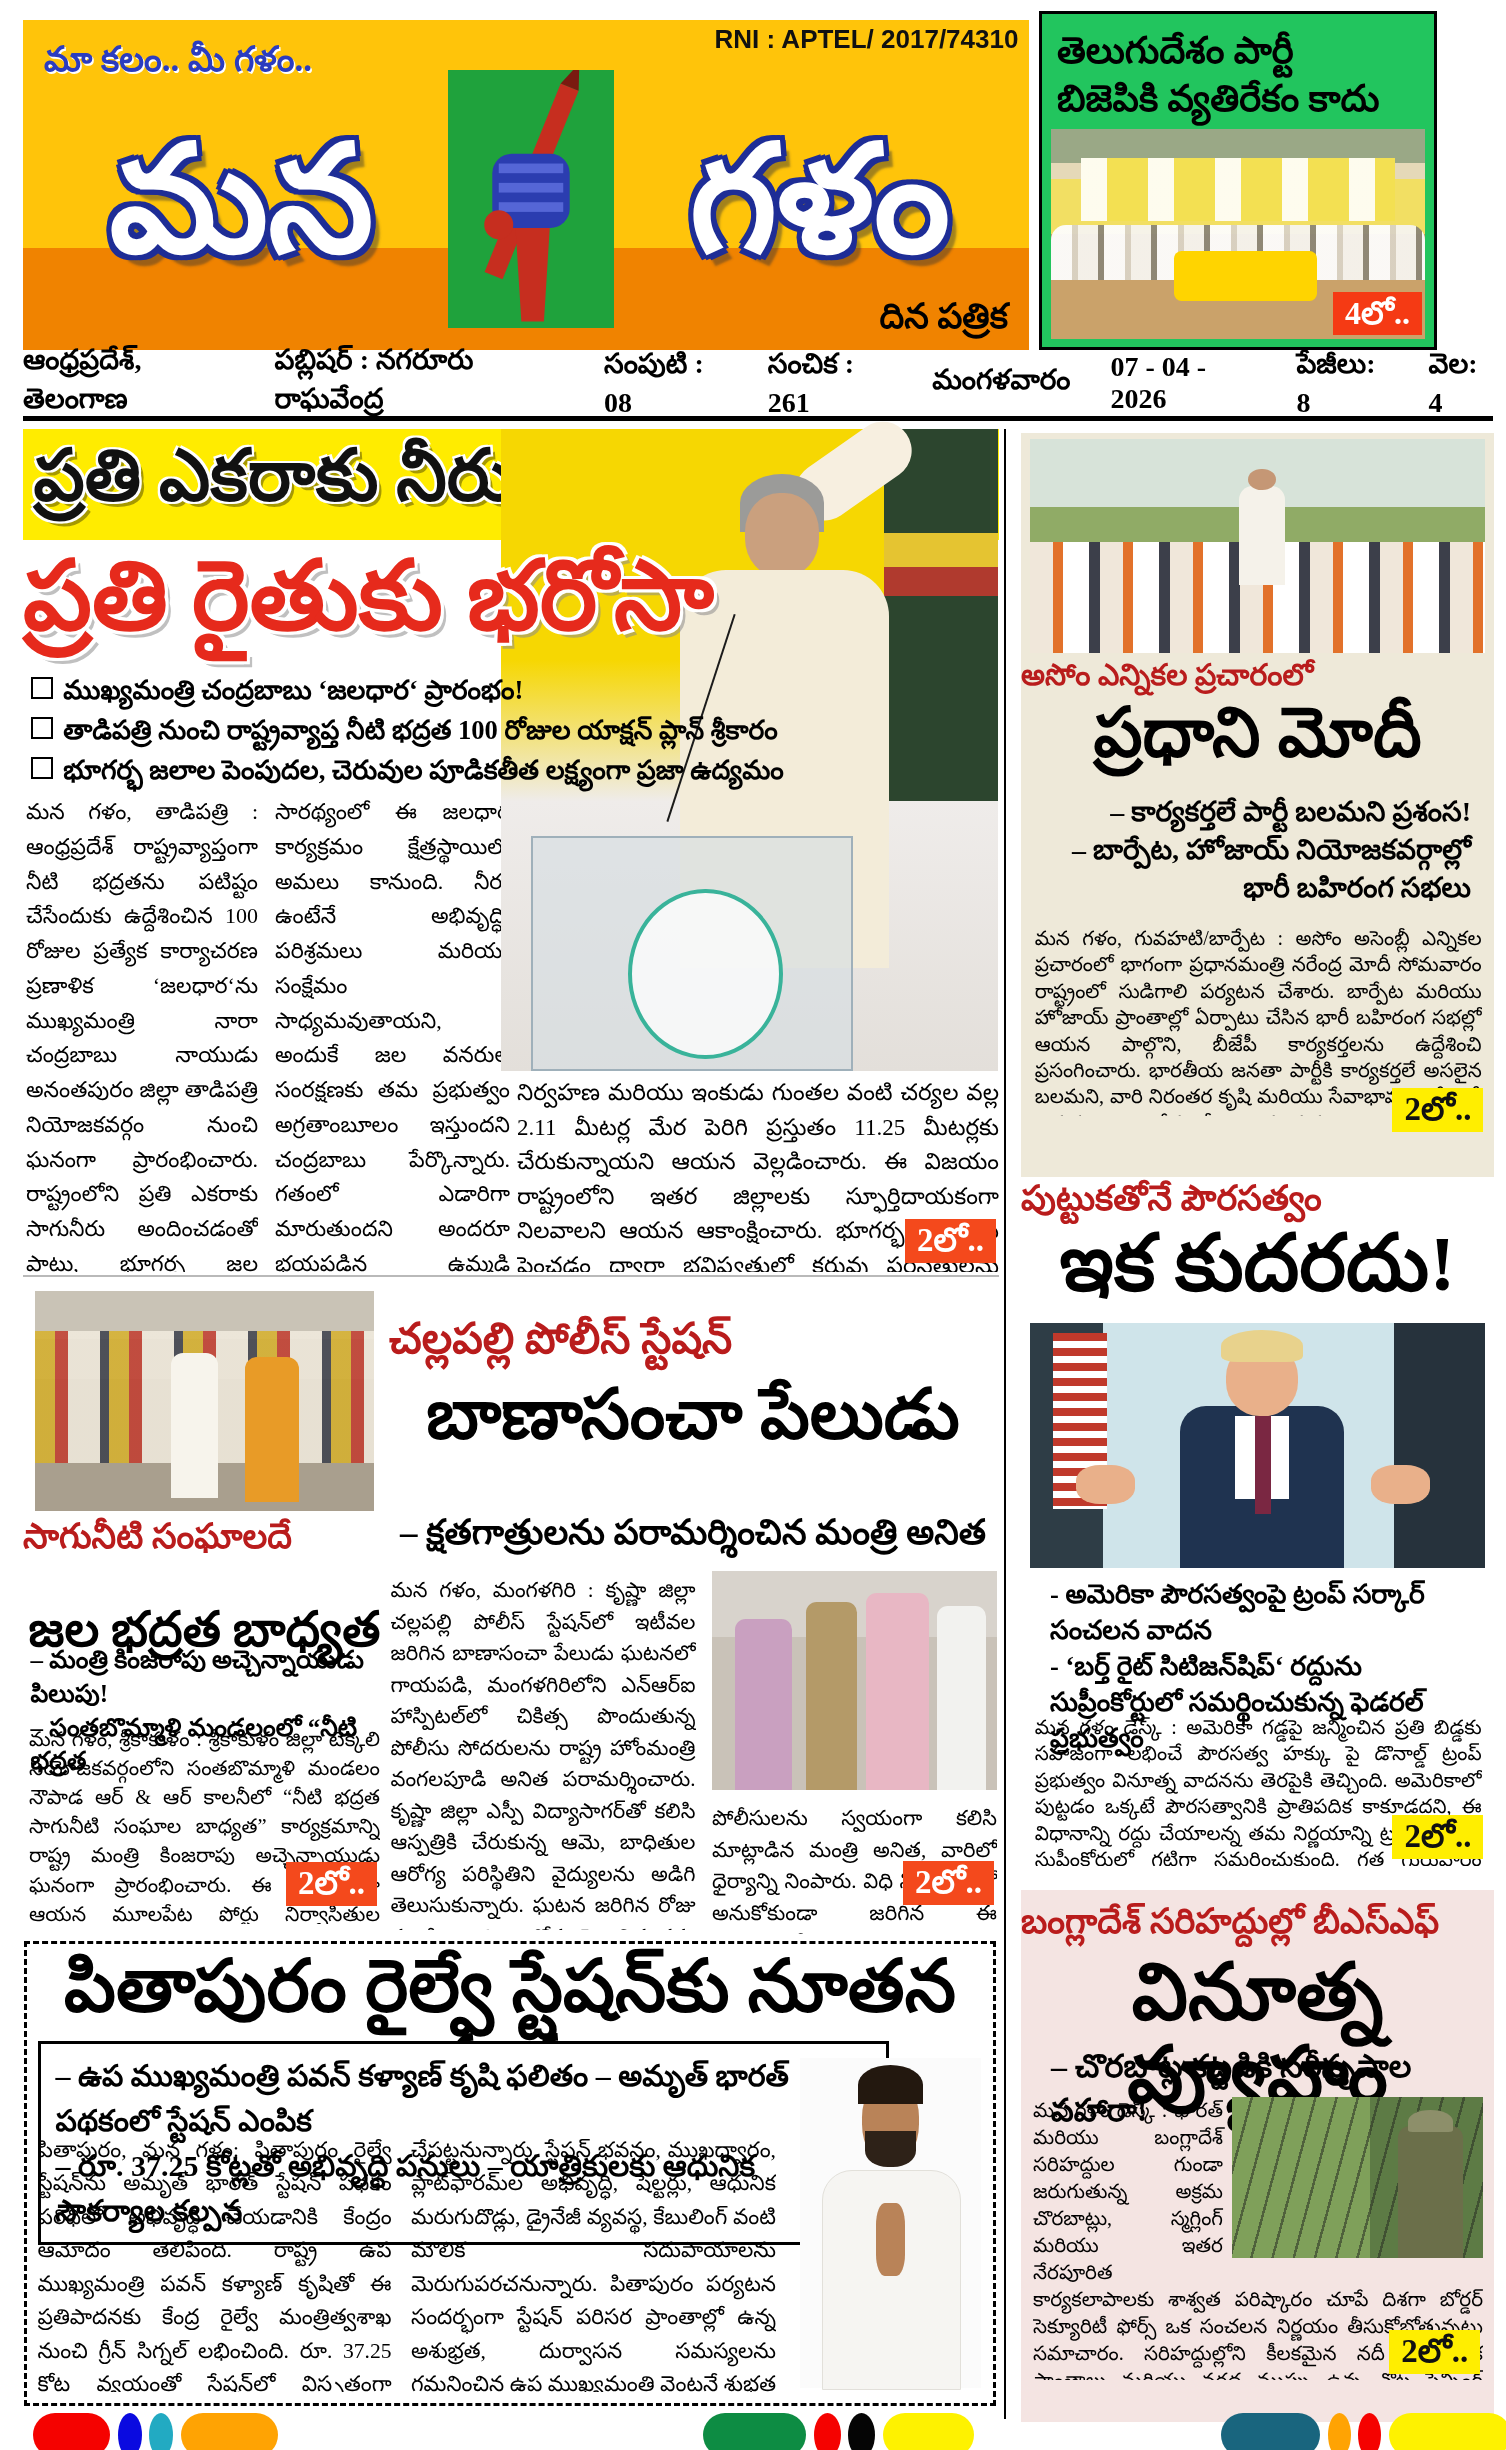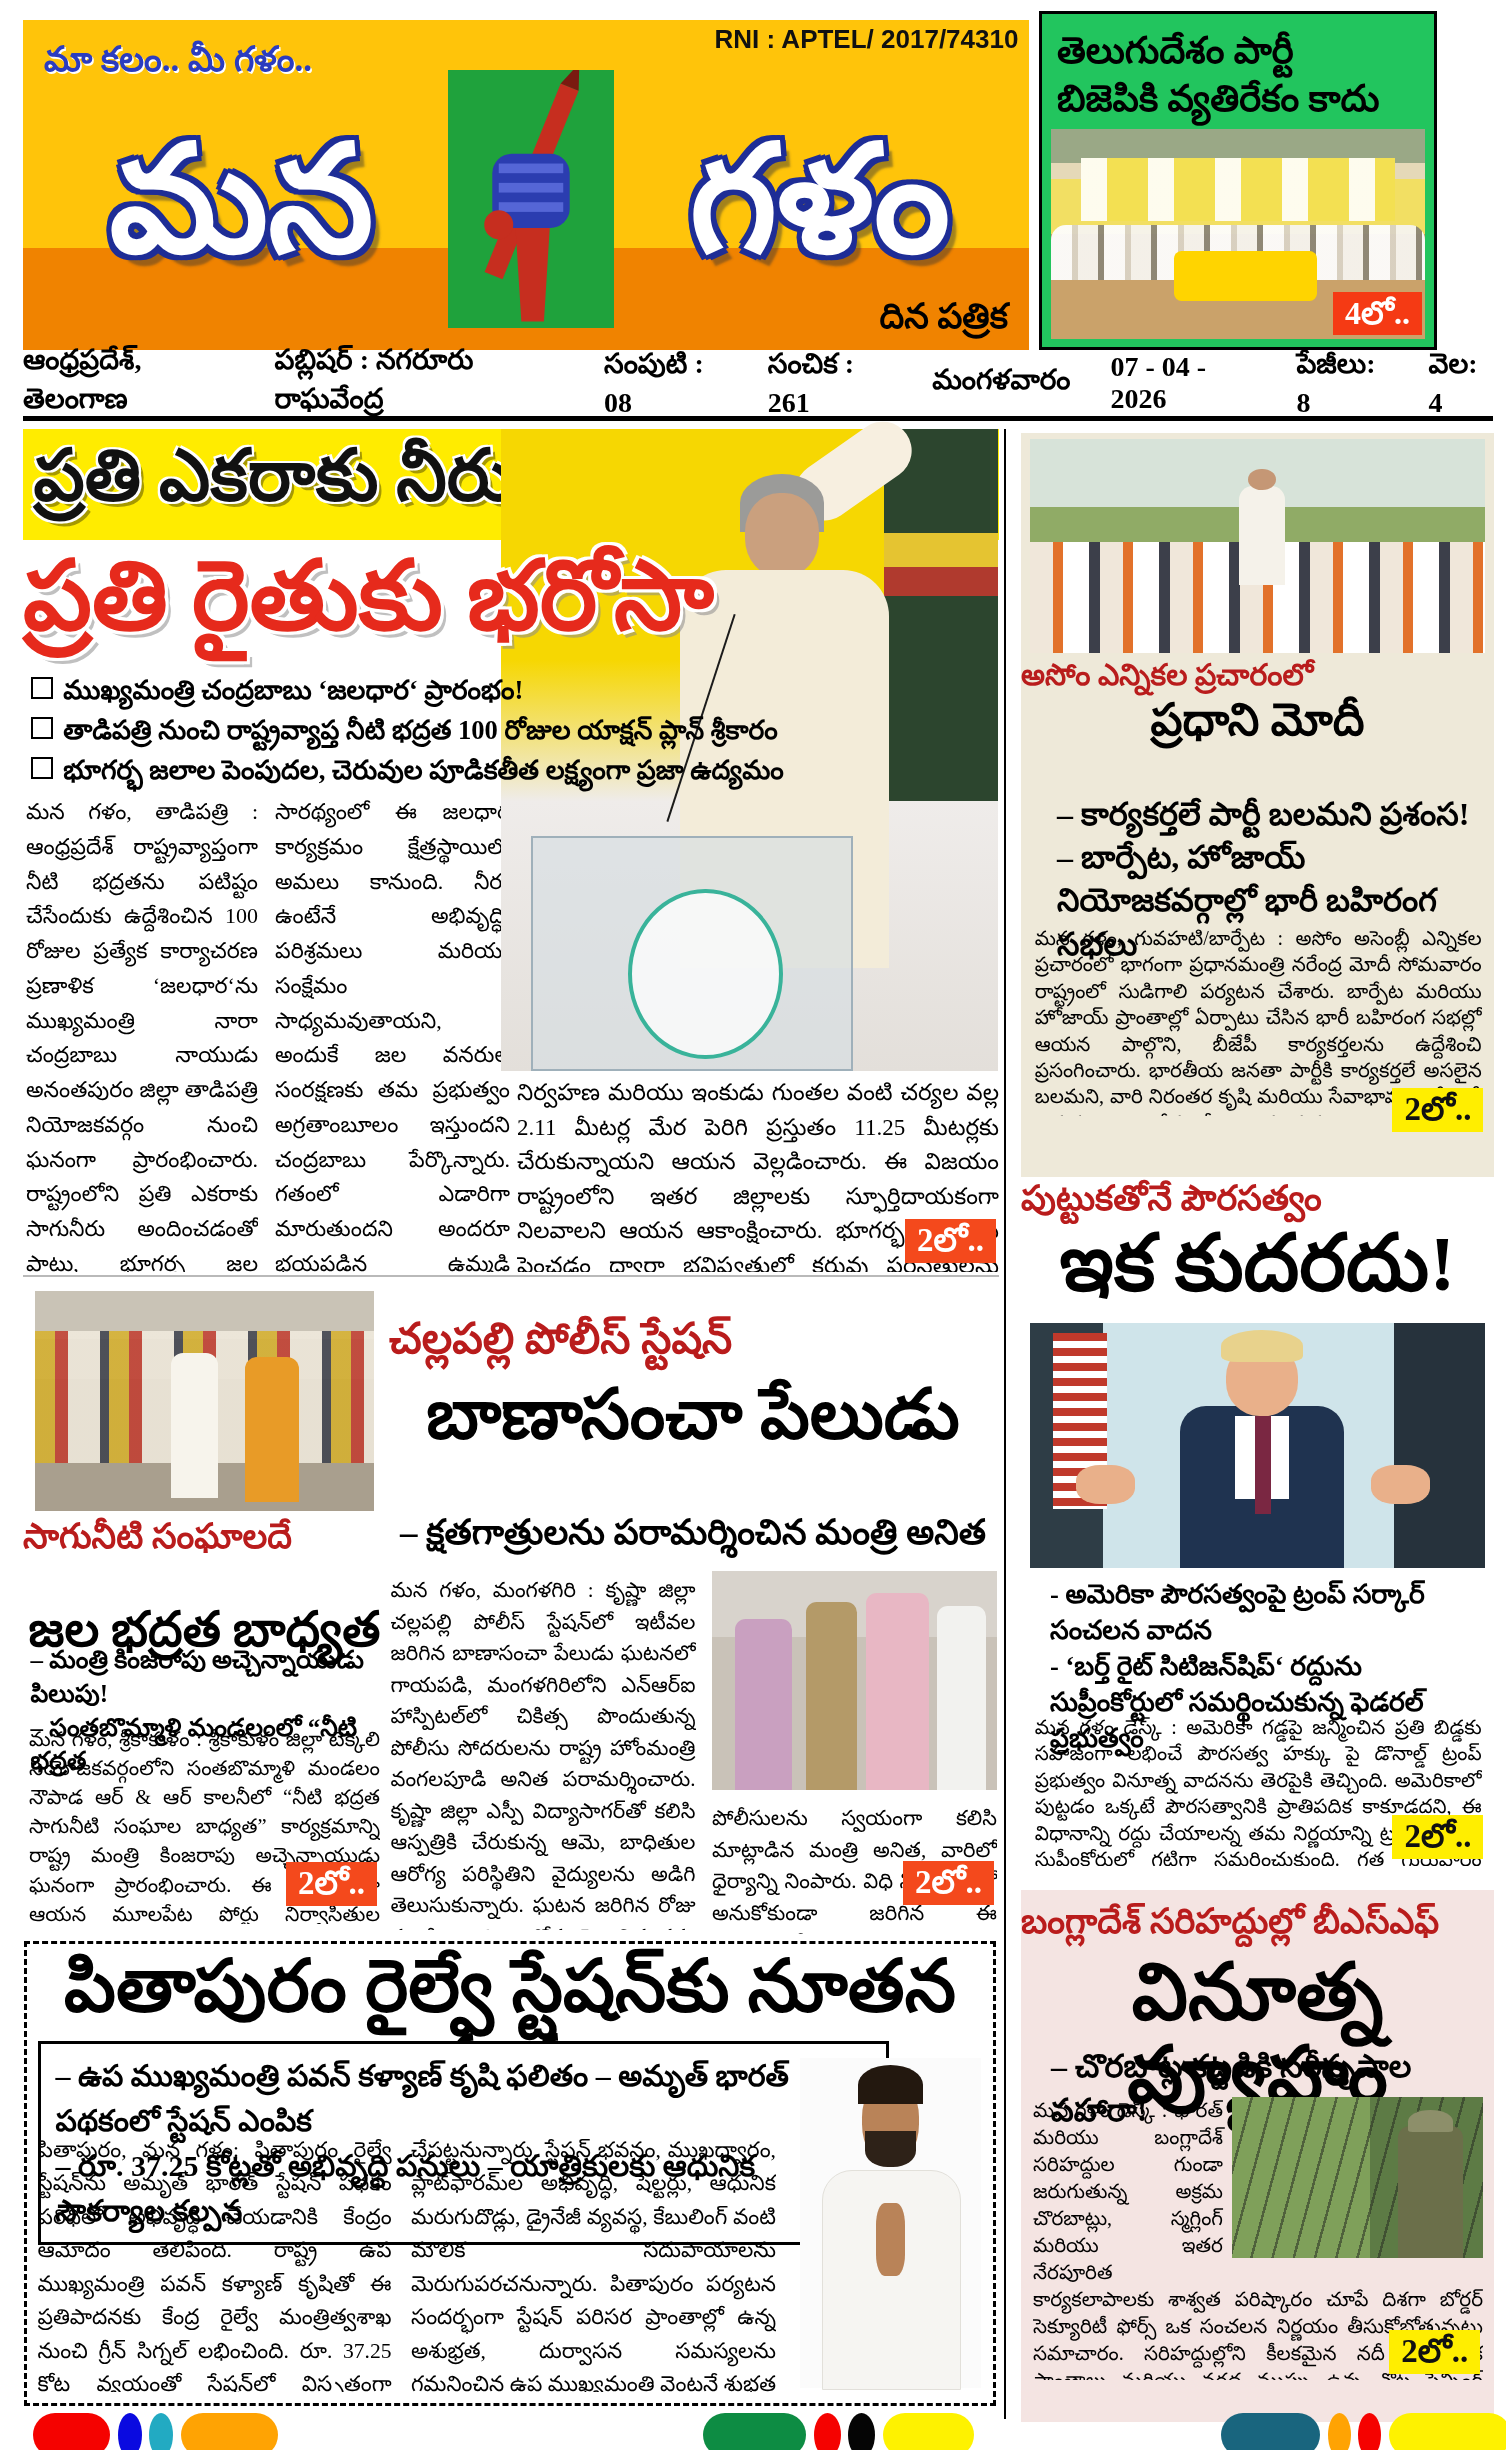--- a/index.html
+++ b/index.html
@@ -84,22 +84,22 @@
   .story-body{font-size:20px;line-height:1.32;}
 
   #modi{top:433px;height:744px;background:#eee9d9;}
   #modi-photo{left:9px;top:6px;width:455px;height:214px;
     background:linear-gradient(180deg,#d7e3d9 0 32%,#90ab66 32% 58%,#6c8f4b 58% 100%);}
   .modi-crowd{position:absolute;left:0;bottom:0;width:100%;height:52%;
     background:repeating-linear-gradient(90deg,#f0e7da 0 23px,#e2712a 23px 33px,#ffffff 33px 59px,#3c3f4a 59px 70px);}
   .modi-figure{position:absolute;left:46%;top:22%;width:10%;height:46%;background:#f5f2ea;border-radius:13.7px 13.7px 0 0;}
   .modi-head{position:absolute;left:48%;top:14%;width:6%;height:10%;background:#c59775;border-radius:50%;}
   #modi-kicker{top:225px;font-size:30px;}
-  #modi-headline{top:264px;font-size:45px;}
-  #modi-bullets{left:36px;top:360px;width:414px;font-size:32px;}
+  #modi-headline{top:264px;font-size:69px;}
+  #modi-bullets{left:36px;top:360px;width:414px;font-size:28px;text-align:right;}
   #modi-body{left:13.7px;top:492px;width:447px;height:191px;}
   #modi-badge{right:10.6px;top:655px;}
 
   #trump{top:1179px;height:695px;background:#fff;}
   #trump-kicker{top:0;font-size:35px;}
   #trump-headline{top:44px;font-size:79px;}
   #trump-photo{left:9px;top:144px;width:455px;height:245px;
     background:linear-gradient(90deg,#2e3d46 0 16%,#cfe4ea 16% 80%,#26323c 80% 100%);}
   .flag-us{position:absolute;left:5%;top:4%;width:12%;height:72%;
     background:repeating-linear-gradient(180deg,#c0392b 0 7.6px,#ffffff 7.6px 15px);}

